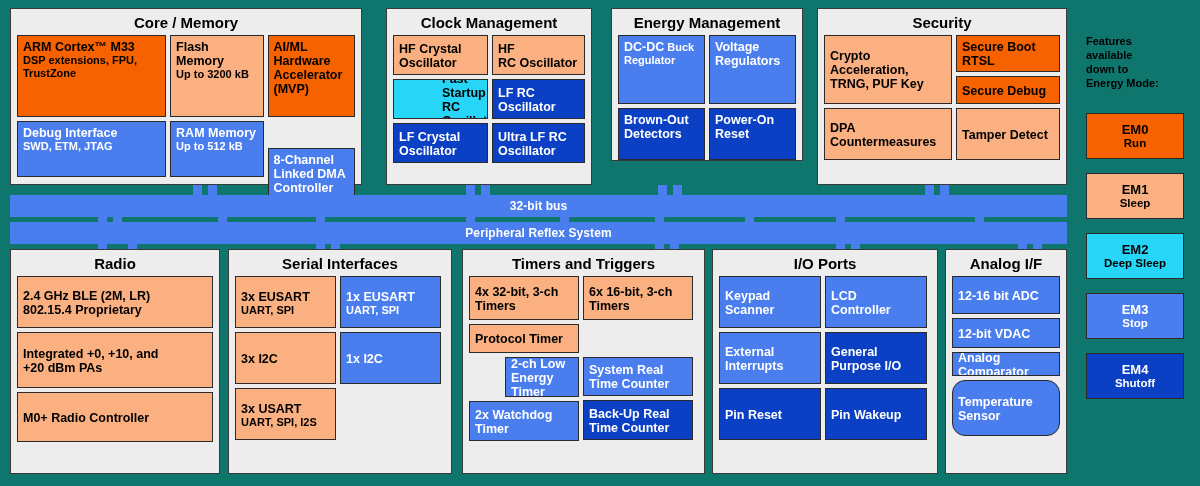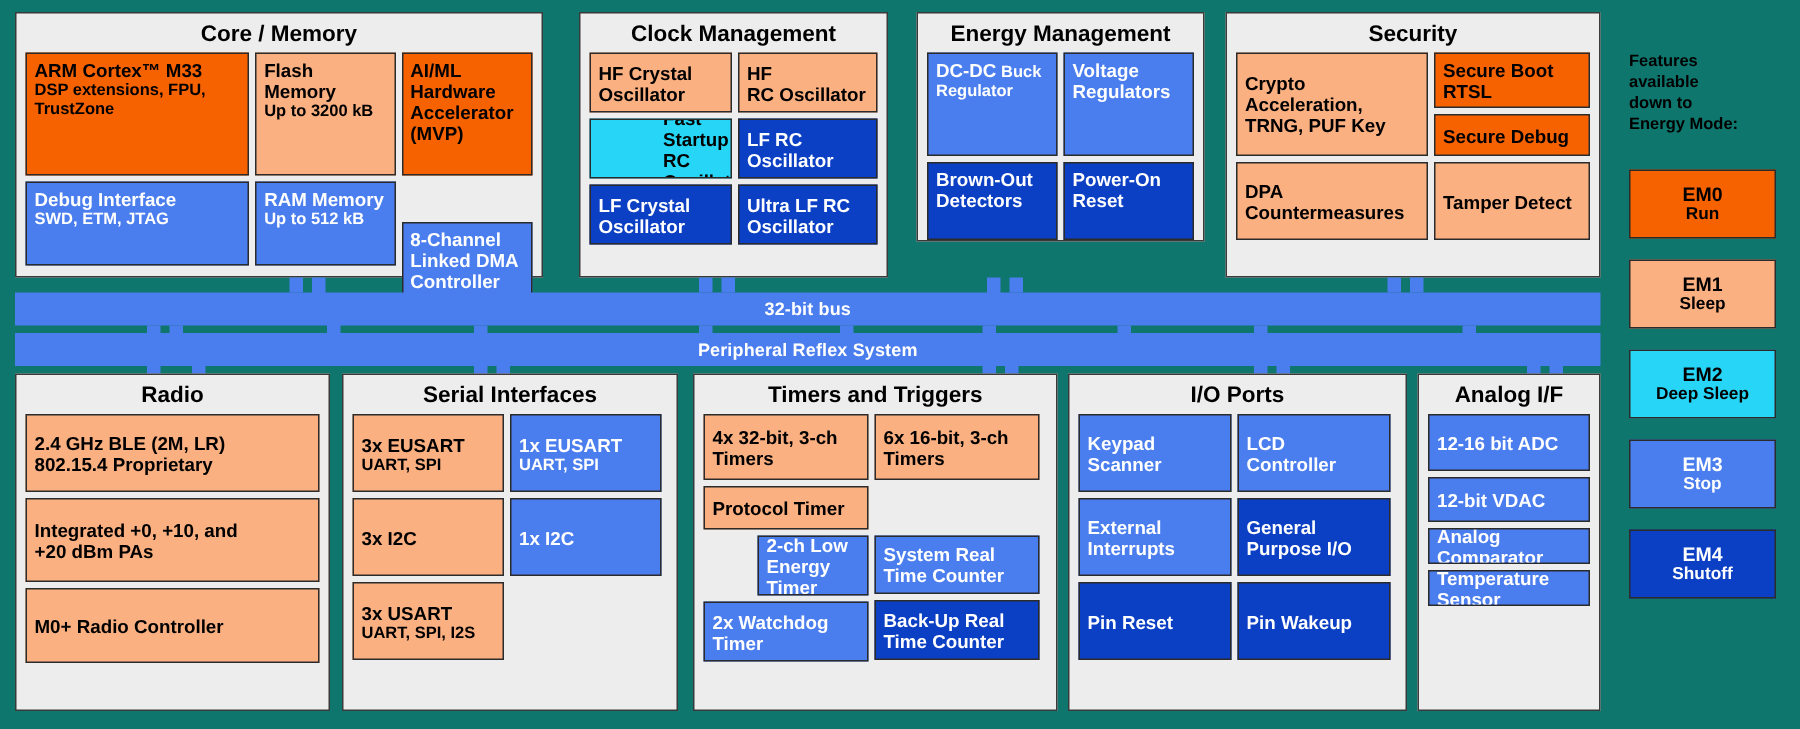--- a/index.html
+++ b/index.html
@@ -407,21 +407,21 @@
       <div class="blk em3 center" style="height:38px;">
         <span class="t1">12-16 bit ADC</span>
       </div>
       <div class="blk em3 center" style="height:30px;">
         <span class="t1">12-bit VDAC</span>
       </div>
       <div class="blk em3 center" style="height:24px;">
         <span class="t1">Analog</span>
         <span class="t1">Comparator</span>
       </div>
-      <div class="blk em3 center" style="height:24px;">
+      <div class="blk em3 center" style="height:56px;border-radius:13px;">
         <span class="t1">Temperature</span>
         <span class="t1">Sensor</span>
       </div>
     </div>
   </div>
 
   <div class="legend-title" style="left:1086px; top:34px;">
     <div>Features</div>
     <div>available</div>
     <div>down to</div>

